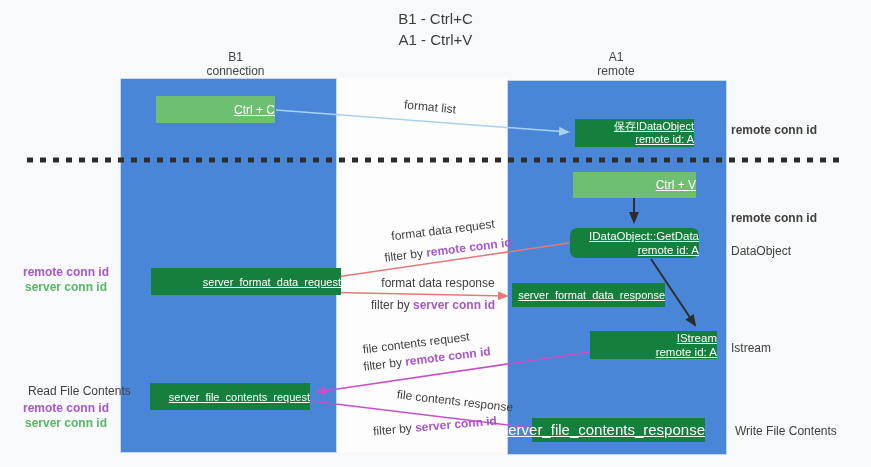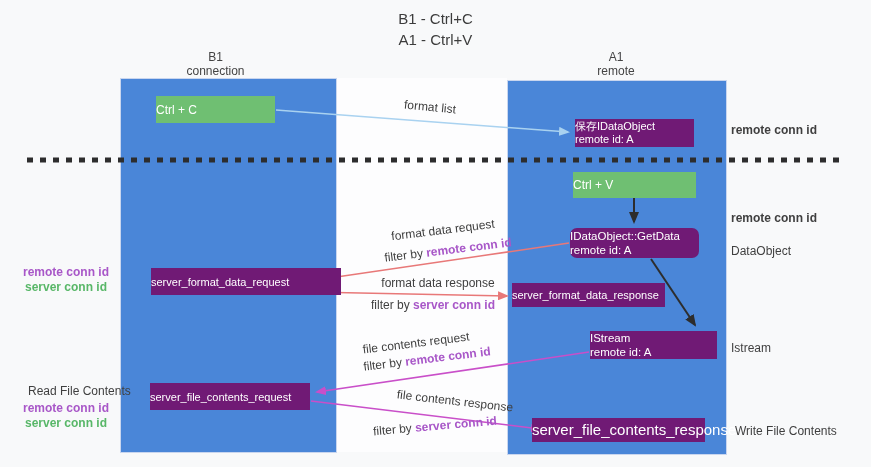--- a/index.html
+++ b/index.html
@@ -17,34 +17,34 @@
     position:absolute;left:336px;top:78px;width:170px;height:374px;
     background:#fdfdfe;border-left:1px solid #ececee;
   }
   .title{
     position:absolute;left:0;top:8px;width:871px;
     text-align:center;color:#3c3c3c;font-size:15px;line-height:21px;
   }
   .col-header{
     position:absolute;text-align:center;color:#444;font-size:12px;line-height:14px;
   }
-  .col-header.b1{left:108px;top:50px;width:215px;}
+  .col-header.b1{left:128px;top:50px;width:215px;}
   .col-header.a1{left:507px;top:50px;width:218px;}
   .col{
     position:absolute;background:#4a86d8;border:1px solid #c9d6ef;
   }
   .col.left{left:120px;top:78px;width:215px;height:373px;}
   .col.right{left:507px;top:80px;width:218px;height:373px;}
   .box{
     position:absolute;display:flex;flex-direction:column;
-    align-items:flex-start;justify-content:center;
-    color:#fff;font-size:12px;line-height:14px;text-align:center;white-space:nowrap;
+    align-items:flex-end;justify-content:center;
+    color:#fff;font-size:12px;line-height:14px;text-align:center;white-space:nowrap;text-decoration:underline;
   }
   .box.green{background:#6fbf72;}
-  .box.orange{background:#701a75;}
+  .box.orange{background:#15803d;}
   .b-ctrlc{left:156px;top:96px;width:119px;height:27px;}
   .b-save{left:575px;top:119px;width:119px;height:28px;font-size:11px;line-height:13px;}
   .b-ctrlv{left:573px;top:172px;width:123px;height:26px;}
   .b-getdata{left:570px;top:228px;width:129px;height:30px;font-size:11.5px;line-height:14px;border-radius:7px;}
   .b-sfdreq{left:151px;top:268px;width:190px;height:27px;font-size:11px;}
   .b-sfdresp{left:512px;top:283px;width:153px;height:24px;font-size:11px;}
   .b-istream{left:590px;top:331px;width:127px;height:28px;font-size:11.5px;line-height:14px;}
   .b-sfcreq{left:150px;top:383px;width:160px;height:27px;font-size:11px;}
   .b-sfcresp{left:532px;top:418px;width:173px;height:24px;font-size:15px;}
   .lbl{

